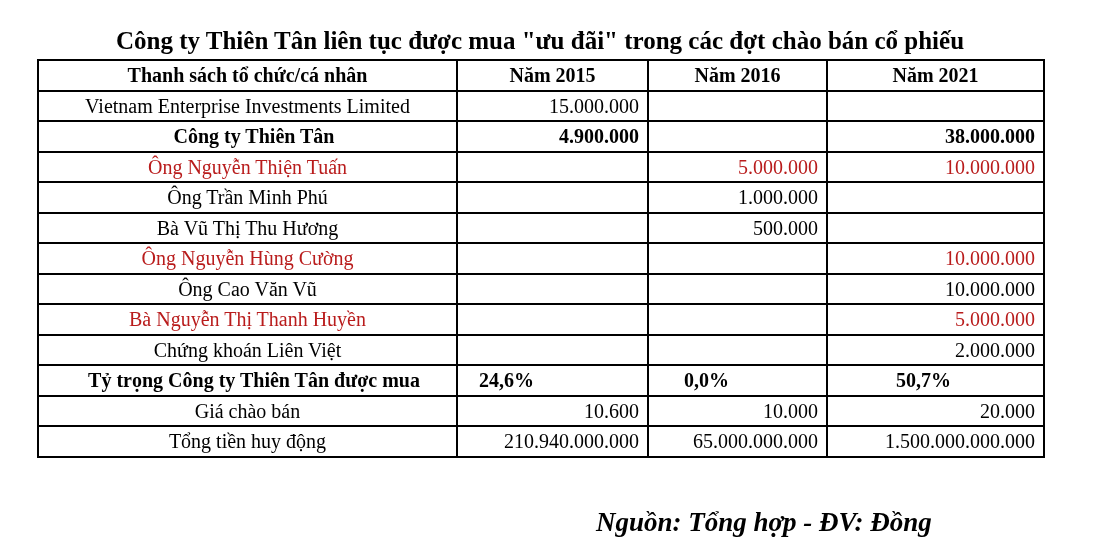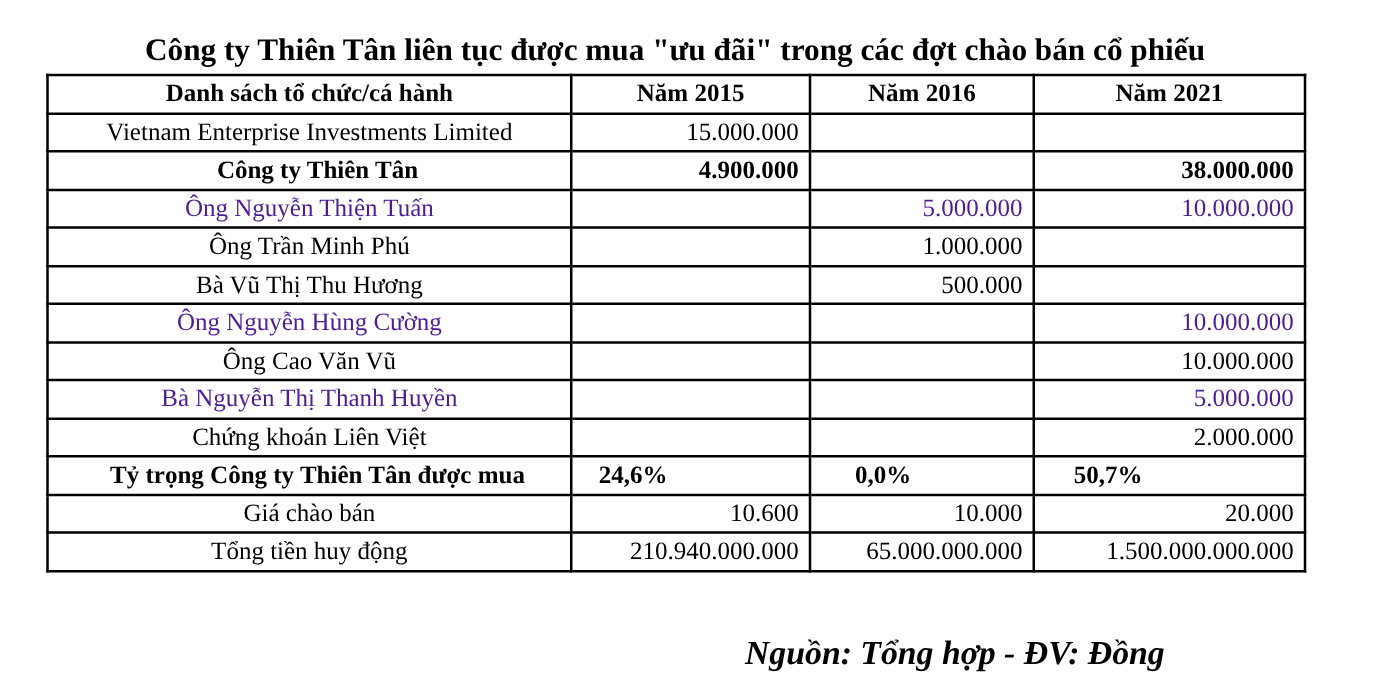--- a/index.html
+++ b/index.html
@@ -10,41 +10,41 @@
   table.tbl { position: absolute; top: 59px; left: 37px; border-collapse: collapse;
               table-layout: fixed; width: 1006px; }
   table.tbl td, table.tbl th { border: 2px solid #000; height: 28.5px; padding: 0 8px;
               font-size: 20px; line-height: 28px; white-space: nowrap; overflow: hidden; }
   table.tbl th { font-weight: bold; text-align: center; }
   col.c0 { width: 419px; } col.c1 { width: 191px; } col.c2 { width: 179px; } col.c3 { width: 217px; }
   td.name { text-align: center; }
   td.num { text-align: right; }
   td.pct { text-align: left; padding-left: 58px; }
   td.pct.c2p { padding-left: 35px; }
-  td.pct.c3p { padding-left: 31px; }
+  td.pct.c3p { padding-left: 68px; }
   tr.bold td { font-weight: bold; padding-left: 21px; }
-  .red { color: #4c1d95; }
+  .red { color: #b91c1c; }
   .footer { position: absolute; top: 508px; left: 596px; font-weight: bold; font-style: italic;
             font-size: 27px; line-height: 28px; }
 </style>
 </head>
 <body>
 
 <div class="title">Công ty Thiên Tân liên tục được mua "ưu đãi" trong các đợt chào bán cổ phiếu</div>
 
 <table class="tbl">
   <colgroup>
       <col class="c0">
       <col class="c1">
       <col class="c2">
       <col class="c3">
     </colgroup>
   <thead>
     <tr>
-      <th>Danh sách tổ chức/cá hành</th>
+      <th>Thanh sách tổ chức/cá nhân</th>
       <th>Năm 2015</th>
       <th>Năm 2016</th>
       <th>Năm 2021</th>
     </tr>
   </thead>
   <tbody>
     <tr>
       <td class="name">Vietnam Enterprise Investments Limited</td>
       <td class="num">15.000.000</td>
       <td class="num"></td>

